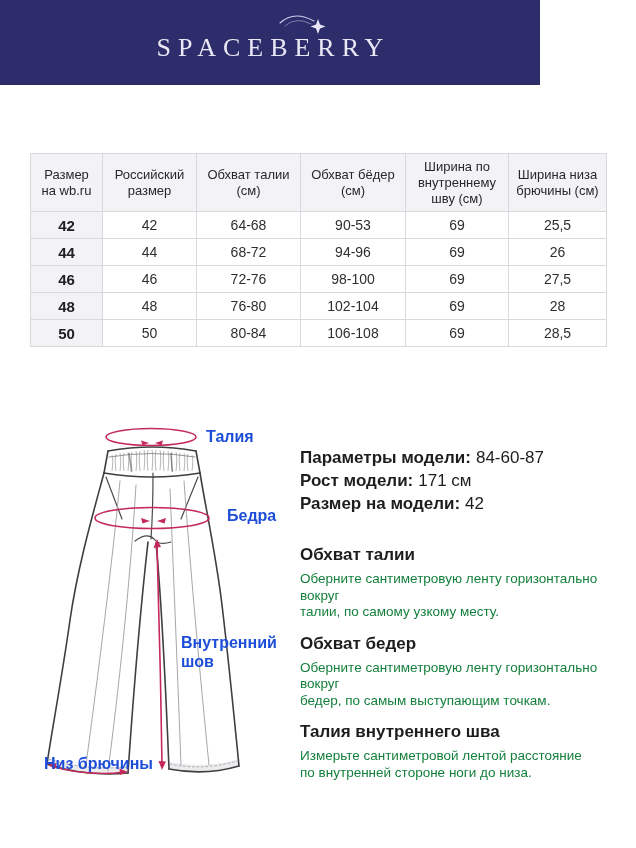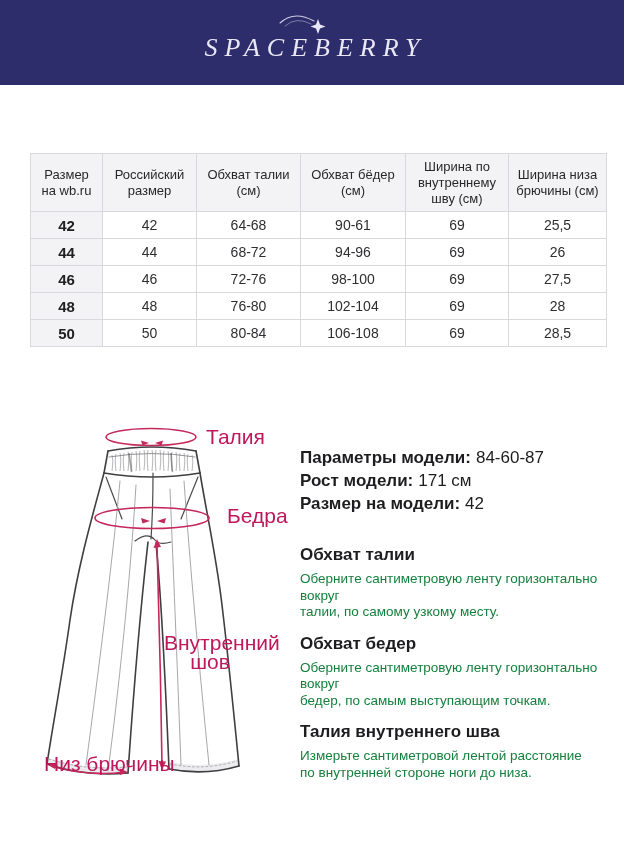--- a/index.html
+++ b/index.html
@@ -1,40 +1,40 @@
 <!DOCTYPE html>
 <html><head>
 <meta charset="utf-8">
 <style>
   * { margin:0; padding:0; box-sizing:border-box; }
   html,body { background:#ffffff; }
   body { font-family:"Liberation Sans", sans-serif; }
   .canvas { position:relative; width:636px; height:848px; background:#fff; overflow:hidden; margin:0 auto; }
 
   
-  .banner { position:absolute; left:0; top:0; width:624px; height:85px; background:#2d2d6b;
-            display:flex; align-items:center; justify-content:center; padding-top:10px;font-style:italic; }
+  .banner { position:absolute; left:0; top:0; width:540px; height:85px; background:#2d2d6b;
+            display:flex; align-items:center; justify-content:center; padding-top:10px; }
   .logo-text { font-family:"Liberation Serif", serif; font-size:26px; font-weight:500;
                letter-spacing:7px; margin-right:-7px; color:#eae8f5; }
   .comet { position:absolute; left:278px; top:9px; }
 
   
   table.size-table { position:absolute; left:30px; top:153px; width:576px; border-collapse:collapse; table-layout:fixed; }
   .size-table th, .size-table td { border:1px solid #d9d9dd; text-align:center; vertical-align:middle; }
   .size-table thead th { background:#f3f3f5; height:58px; font-size:13px; font-weight:500;
                          line-height:16px; color:#28282b; padding:4px 5px; }
   .size-table tbody td { background:#ffffff; height:27px; font-size:14px; font-weight:400; color:#2e2e31; }
   .size-table tbody th.rowhead { background:#f3f3f5; height:27px; font-size:15px; font-weight:700; color:#202023; }
 
   
   .pants-svg { position:absolute; left:20px; top:415px; }
-  .diag-label { position:absolute; font-size:21px; font-weight:400; color:#be185d; line-height:19px; }
+  .diag-label { position:absolute; font-size:16px; font-weight:700; color:#1d4ed8; line-height:19px; }
   .lbl-waist  { left:206px; top:427px; }
   .lbl-hips   { left:227px; top:506px; }
-  .lbl-inseam { left:164px; top:633px; width:92px;text-align:center; }
+  .lbl-inseam { left:181px; top:633px; width:92px; }
   .lbl-hem    { left:44px;  top:754px; white-space:nowrap; }
 
   
   .model-info { position:absolute; left:300px; top:446px; width:322px; }
   .param-line { font-size:17px; line-height:23px; color:#1d1d20; }
   .param-label { font-weight:700; }
   .param-value { font-weight:400; margin-left:5px;text-align:center; }
 
   .guides { position:absolute; left:300px; top:545px; width:326px; }
   .guide-section { margin-bottom:13px; }
@@ -72,21 +72,21 @@
         <th>Обхват бёдер (см)</th>
         <th>Ширина по внутреннему шву (см)</th>
         <th>Ширина низа брючины (см)</th>
       </tr>
     </thead>
     <tbody>
       <tr>
         <th class="rowhead">42</th>
         <td>42</td>
         <td>64-68</td>
-        <td>90-61</td>
+        <td>90-53</td>
         <td>69</td>
         <td>25,5</td>
       </tr>
       <tr>
         <th class="rowhead">44</th>
         <td>44</td>
         <td>68-72</td>
         <td>94-96</td>
         <td>69</td>
         <td>26</td>

